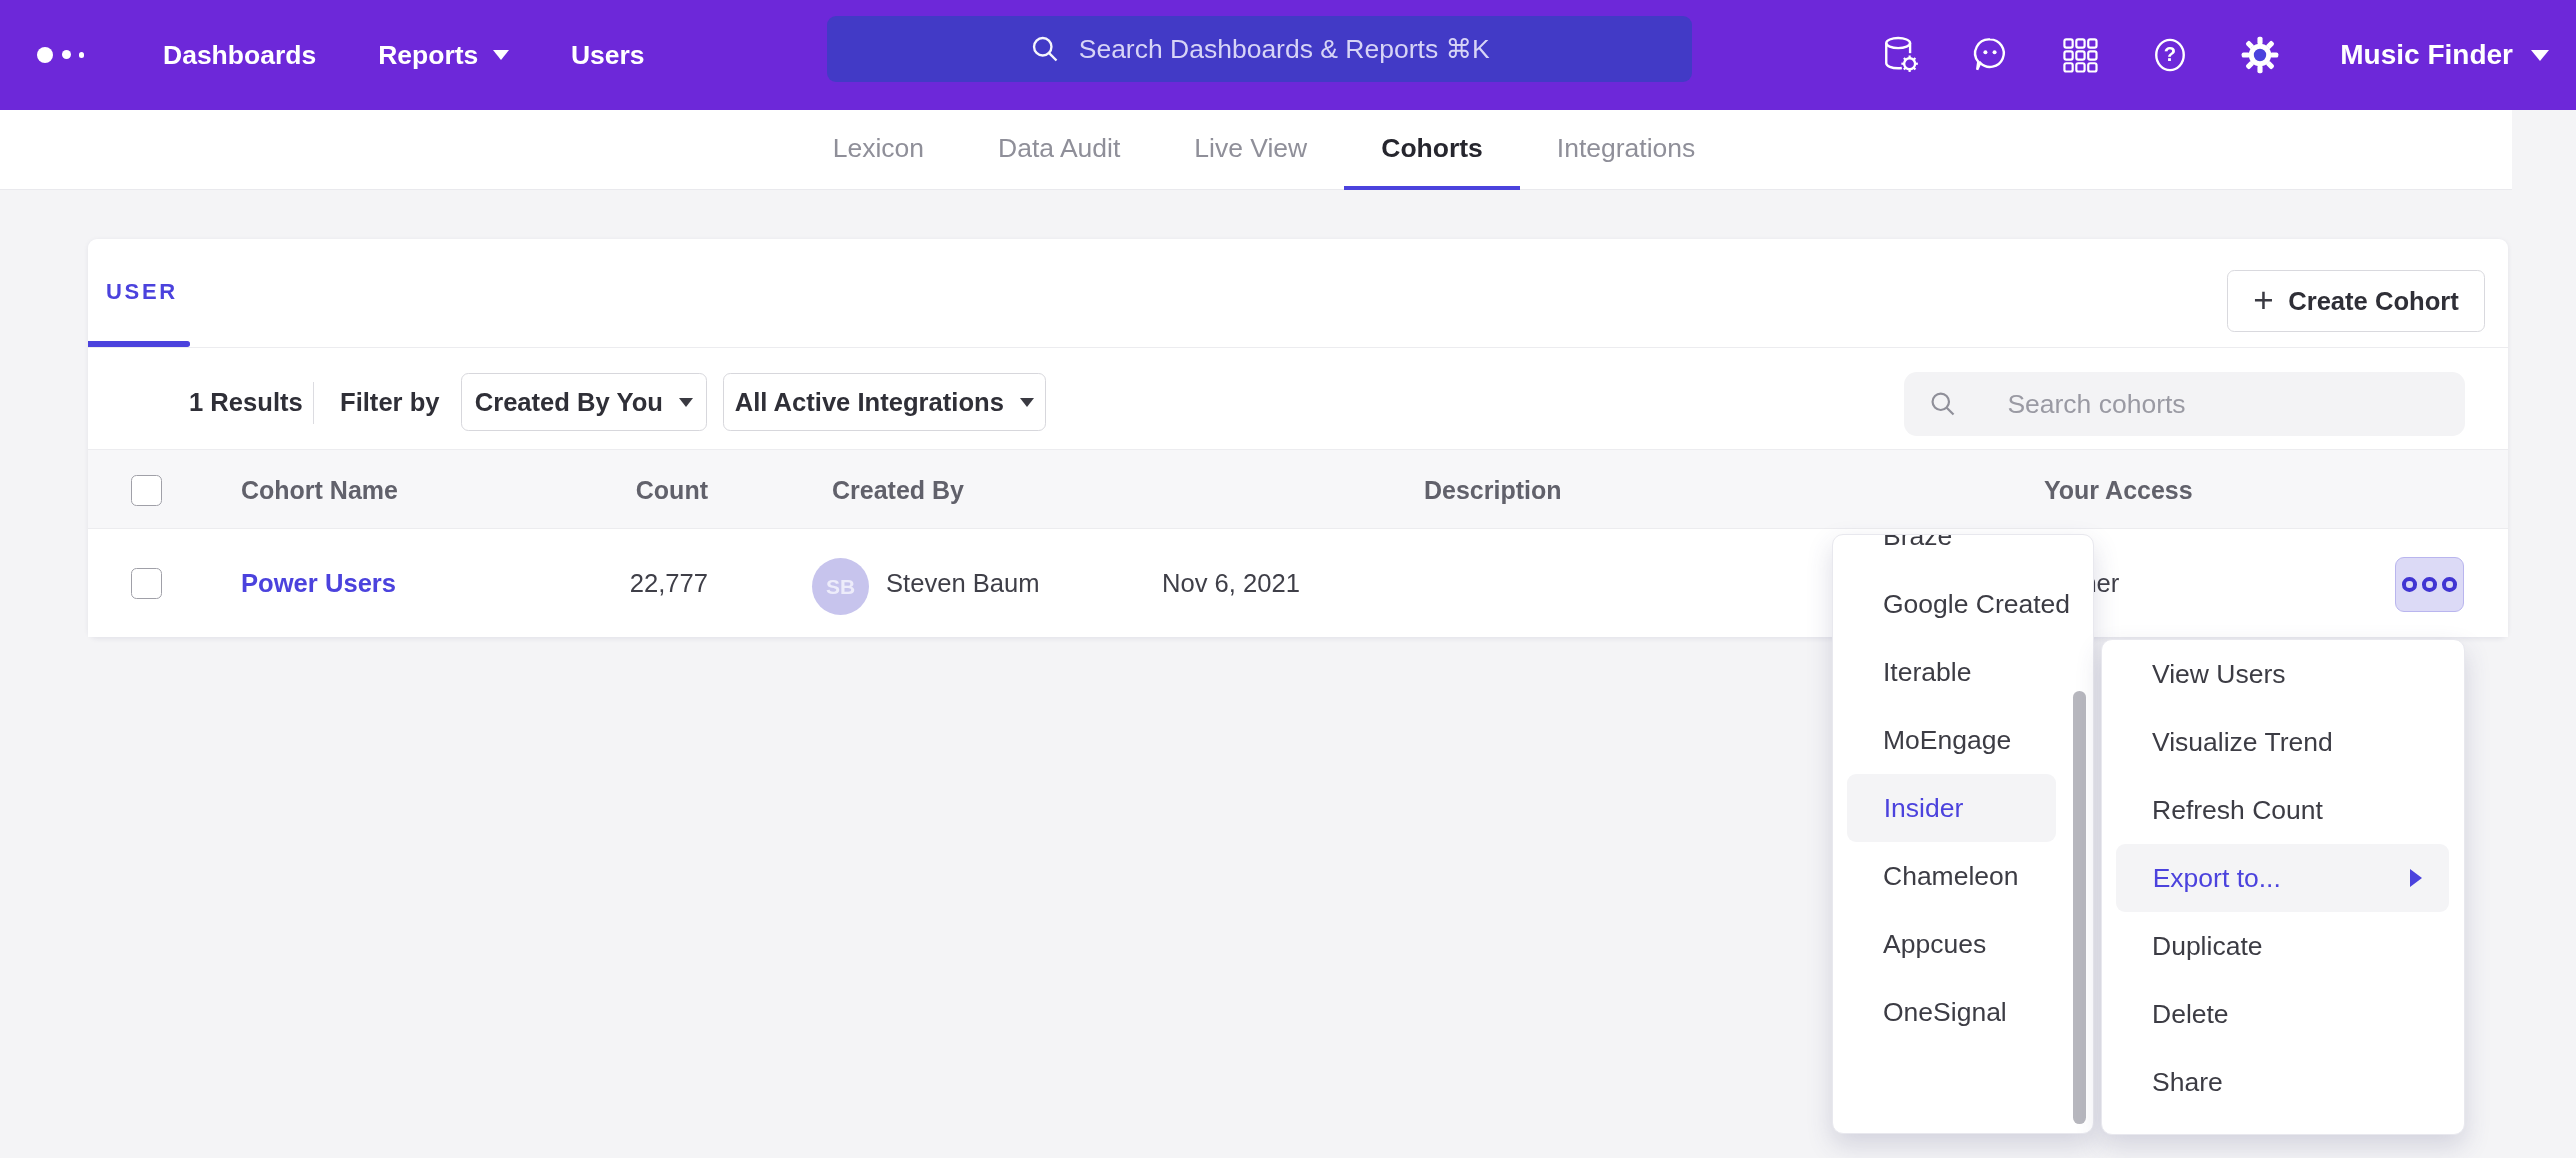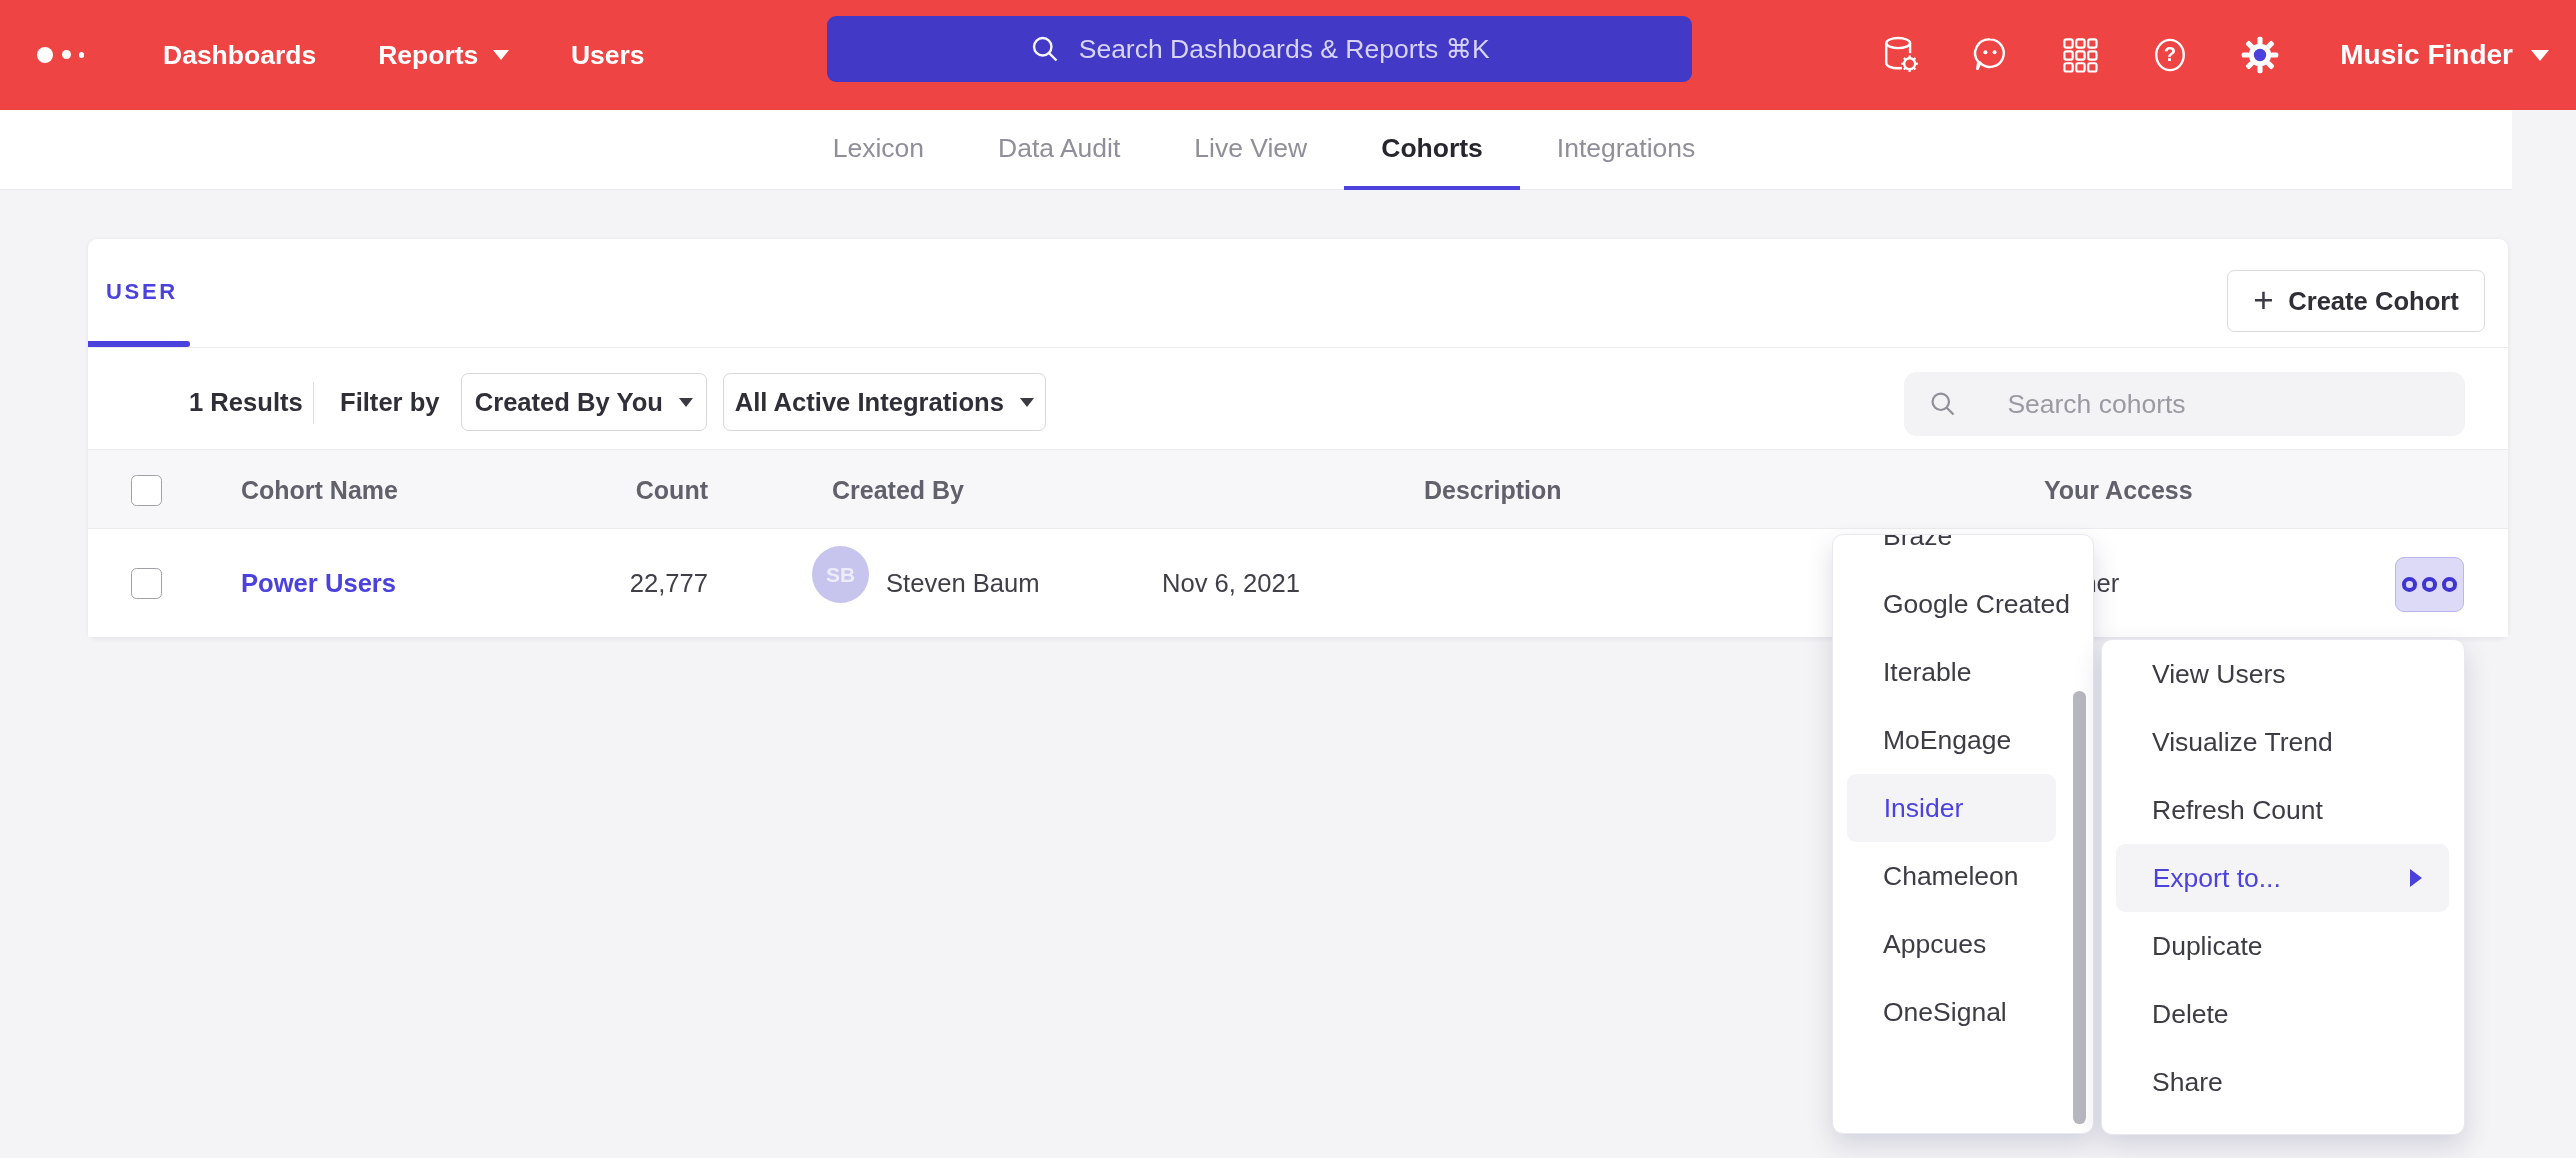--- a/index.html
+++ b/index.html
@@ -7,21 +7,21 @@
   #screen {
     position:relative; width:2576px; height:1158px; overflow:hidden;
     background:#f4f4f6;
     font-family:"Liberation Sans", sans-serif;
     -webkit-font-smoothing:antialiased;
   }
 
   
   .topnav {
     position:absolute; left:0; top:0; width:2576px; height:110px;
-    background:#ef4444; display:flex; align-items:center; color:#fff;
+    background:#6d28d9; display:flex; align-items:center; color:#fff;
   }
   .brand { display:flex; align-items:center; gap:8.2px; margin-left:37px; width:64px; }
   .dot { background:#fff; border-radius:50%; }
   .dot.d1 { width:16.4px; height:16.4px; }
   .dot.d2 { width:9px; height:9px; }
   .dot.d3 { width:5.5px; height:5.5px; }
   .navlink { font-size:26.5px; font-weight:600; color:#fff; margin-left:62px; display:flex; align-items:center; gap:14.6px; cursor:pointer; }
   .caret-down { width:0; height:0; border-left:8.2px solid transparent; border-right:8.2px solid transparent; border-top:10px solid currentColor; }
   .nav-search {
     position:absolute; left:827px; top:16.4px; width:865px; height:66px;
@@ -93,21 +93,21 @@
   .th { position:absolute; top:0; height:80px; display:flex; align-items:center; font-size:25px; font-weight:600; color:#61616b; }
   .trow { position:absolute; left:0; top:290px; width:100%; height:108px; background:#fff; }
   .td { position:absolute; top:0; height:108px; display:flex; align-items:center; font-size:25.6px; color:#3f3f48; }
   .checkbox { width:31px; height:31px; border:1.8px solid #a0a0a8; border-radius:5.5px; background:#fff; cursor:pointer; }
   .col-check { left:43px; } .col-name { left:153px; }
   .col-count { left:438px; width:182px; justify-content:flex-end; }
   .col-created { left:744px;justify-content:center; } .col-modified { left:1074px; gap:12.8px; }
   .col-desc { left:1336px; } .col-access { left:1956px; }
   .cohort-link { color:#4b42dd; font-weight:600; cursor:pointer; }
   .avatar {
-    position:absolute; left:724px; top:17px; width:57px; height:57px; border-radius:50%;
+    position:absolute; left:724px; top:29px; width:57px; height:57px; border-radius:50%;
     background:#c7c4ed; color:#edecfa; font-size:21px; font-weight:700;
     display:flex; align-items:center; justify-content:center;
   }
   .creator-name { left:798px; }
   .sort-icon { display:flex; flex-direction:column; gap:1.8px; }
   .more-btn {
     position:absolute; left:2307px; top:28px; width:69px; height:55px;
     background:#dcdaf6; border:1.8px solid #b9b5ee; border-radius:9px;
     display:flex; align-items:center; justify-content:center; gap:5.5px; cursor:pointer;
   }

